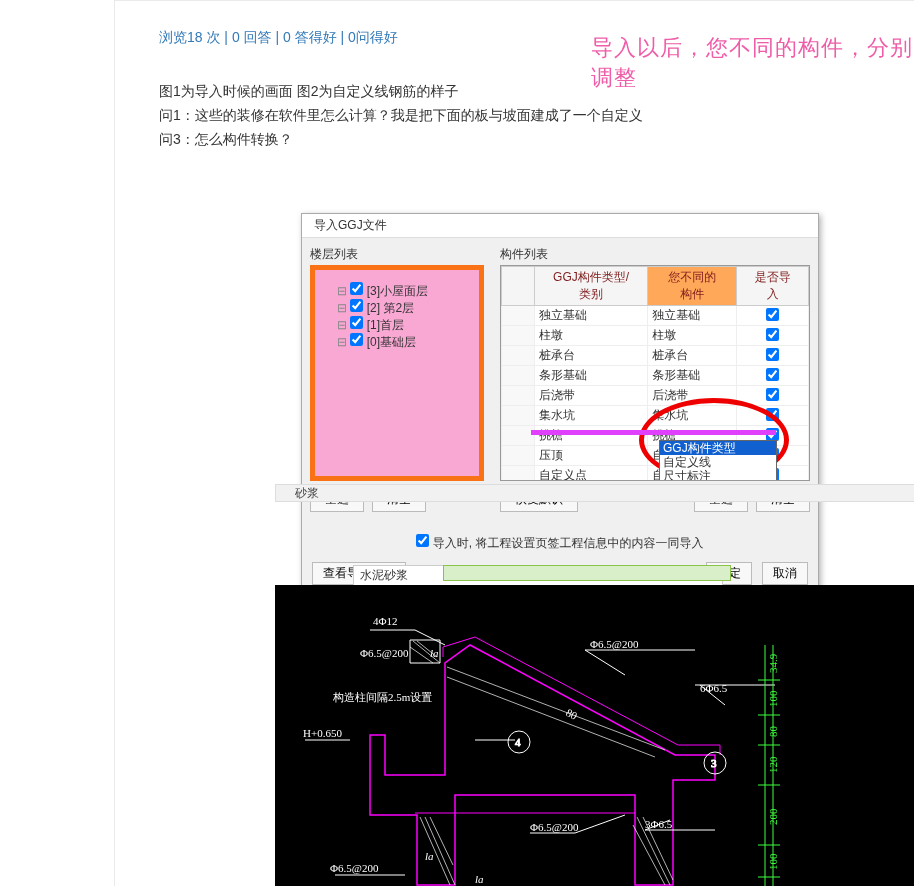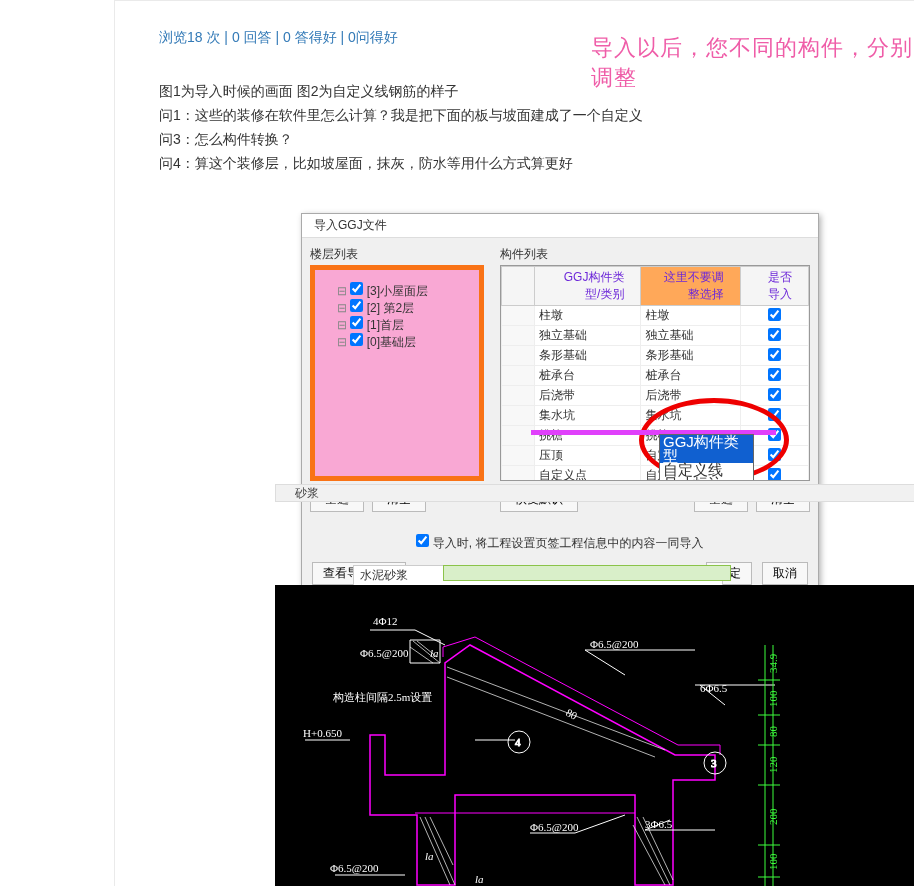--- a/index.html
+++ b/index.html
@@ -14,36 +14,36 @@
     .dialog-title { background: #fff; border-bottom: 1px solid #ddd; padding: 3px 12px; color: #333; }
     .dialog-body { padding: 8px; display: flex; gap: 8px; }
     .left-panel { width: 174px; }
     .panel-label { color: #333; margin-bottom: 2px; }
     .tree-box { border: 5px solid #f97316; background: #f9a8d4; height: 216px; padding: 12px; overflow: hidden; }
     .tree-item { white-space: nowrap; color: #333; line-height: 16px; padding-left: 10px; }
     .tree-item::before { content: "⊟ "; color: #888; }
     .right-panel { flex: 1; position: relative; margin-left: 8px; }
     .grid-wrap { border: 1px solid #999; background: #fff; height: 216px; overflow: hidden; position: relative; }
     table.grid { width: 100%; border-collapse: collapse; font-size: 12px; }
-    table.grid th { background: #f5f5f5; border: 1px solid #ccc; padding: 2px 16px; font-weight: normal; color: #6d28d9; text-align: right; }
+    table.grid th { background: #f5f5f5; border: 1px solid #ccc; padding: 2px 16px; font-weight: normal; color: #7f1d1d; }
     table.grid th.hi { background: #ffa859; }
     table.grid td { border: 1px solid #eee; padding: 1px 4px; color: #333; }
     table.grid td.rowlabel { text-align: center; background: #f8f8f8; width: 18px; }
     .check { text-align: center; }
     .row-sel { background: #ffd8a8 !important; }
     .btn-row { display: flex; gap: 8px; margin-top: 6px; }
     .btn { background: #f8f8f8; border: 1px solid #bbb; padding: 3px 14px; font-size: 12px; cursor: pointer; }
     .bottom-row { padding: 6px 10px; }
     .import-opt { text-align: center; margin: 8px 0 10px 0; font-size: 12px; color: #333; }
     .final-row { display: flex; justify-content: space-between; align-items: center; }
     .link-red { color: #d00; text-decoration: underline; }
     .btn-sm { background: #f8f8f8; border: 1px solid #bbb; padding: 2px 10px; font-size: 12px; cursor: pointer; }
     .red-ring { position: absolute; border: 5px solid #e00; border-radius: 50%; width: 150px; height: 84px; top: 132px; left: 138px; pointer-events: none; z-index: 5; }
     .pink-line { position: absolute; height: 5px; background: #e040fb; top: 164px; left: 30px; width: 245px; z-index: 6; }
-    .dropdown-overlay { position: absolute; top: 168px; left: 158px; width: 95px; background: #fff; border: 1px solid #666; z-index: 7; font-size: 15px; }
+    .dropdown-overlay { position: absolute; top: 174px; left: 158px; width: 118px; background: #fff; border: 1px solid #666; z-index: 7; font-size: 12px; }
     .dropdown-overlay div { padding: 0 3px; line-height: 14px; color: #333;}
     .dropdown-overlay .sel { background: #1060d0; color: #fff; }
     .partial-table { position: absolute; top: 483px; left: 160px; width: 640px; height: 18px; background: #f1f1f1; border: 1px solid #ddd; font-size: 11px; }
     .partial-label { position: absolute; top: 484px; left: 180px; font-size: 12px; color: #444; }
     .partial-cell { position: absolute; top: 564px; left: 238px; width: 370px; background: #fff; border: 1px solid #ccc; font-size: 12px; padding: 1px 6px; color: #333; }
     .partial-cell2 { position: absolute; top: 564px; left: 328px; width: 288px; height: 16px; background: #d9efc9; border: 1px solid #8bc34a; }
     .cad-image { position: absolute; top: 584px; left: 160px; width: 640px; height: 302px; background: #000; overflow: hidden; }
     .cad-image svg { width: 100%; height: 100%; }
     .cad-text { fill: #fff; font-size: 11px; font-family: "SimSun"; }
     .cad-text-g { fill: #3dff3d; font-size: 11px; font-family: "SimSun"; }
@@ -51,21 +51,20 @@
 </head>
 <body>
 
 <div class="page">
   <div class="content">
     <div class="stats">浏览18 次 | 0 回答 | 0  答得好 | 0问得好</div>
     <div class="question-text">
       <div>图1为导入时候的画面   图2为自定义线钢筋的样子</div>
       <div>问1：这些的装修在软件里怎么计算？我是把下面的板与坡面建成了一个自定义</div>
       <div>问3：怎么构件转换？</div>
-      <div>问4：算这个装修层，比如坡屋面，抹灰，防水等用什么方式算更好</div>
     </div>
 
     <div class="annotation1">导入以后，您不同的构件，分别调整</div>
     <div class="annotation2">导入的时候，这里不要调整选择</div>
 
     <div class="dialog">
       <div class="dialog-title">导入GGJ文件</div>
       <div class="dialog-body">
         <div class="left-panel">
           <div class="panel-label">楼层列表</div>
@@ -81,45 +80,45 @@
           </div>
         </div>
         <div class="right-panel">
           <div class="panel-label">构件列表</div>
           <div class="grid-wrap">
             <table class="grid">
               <tbody>
                   <tr>
                 <th></th>
                 <th>GGJ构件类型/类别</th>
-                <th class="hi">这里不要调整选择</th>
+                <th class="hi">您不同的构件</th>
                 <th>是否导入</th>
               </tr>
               <tr>
                     <td class="rowlabel"></td>
+                    <td>独立基础</td>
+                    <td>独立基础</td>
+                    <td class="check"><input type="checkbox" checked="" style=""></td>
+                  </tr>
+              <tr>
+                    <td class="rowlabel"></td>
                     <td>柱墩</td>
                     <td>柱墩</td>
                     <td class="check"><input type="checkbox" checked="" style=""></td>
                   </tr>
               <tr>
                     <td class="rowlabel"></td>
-                    <td>独立基础</td>
-                    <td>独立基础</td>
+                    <td>桩承台</td>
+                    <td>桩承台</td>
                     <td class="check"><input type="checkbox" checked="" style=""></td>
                   </tr>
               <tr>
                     <td class="rowlabel"></td>
                     <td>条形基础</td>
                     <td>条形基础</td>
-                    <td class="check"><input type="checkbox" checked="" style=""></td>
-                  </tr>
-              <tr>
-                    <td class="rowlabel"></td>
-                    <td>桩承台</td>
-                    <td>桩承台</td>
                     <td class="check"><input type="checkbox" checked="" style=""></td>
                   </tr>
               <tr>
                     <td class="rowlabel"></td>
                     <td>后浇带</td>
                     <td>后浇带</td>
                     <td class="check"><input type="checkbox" checked="" style=""></td>
                   </tr>
               <tr>
                     <td class="rowlabel"></td>

